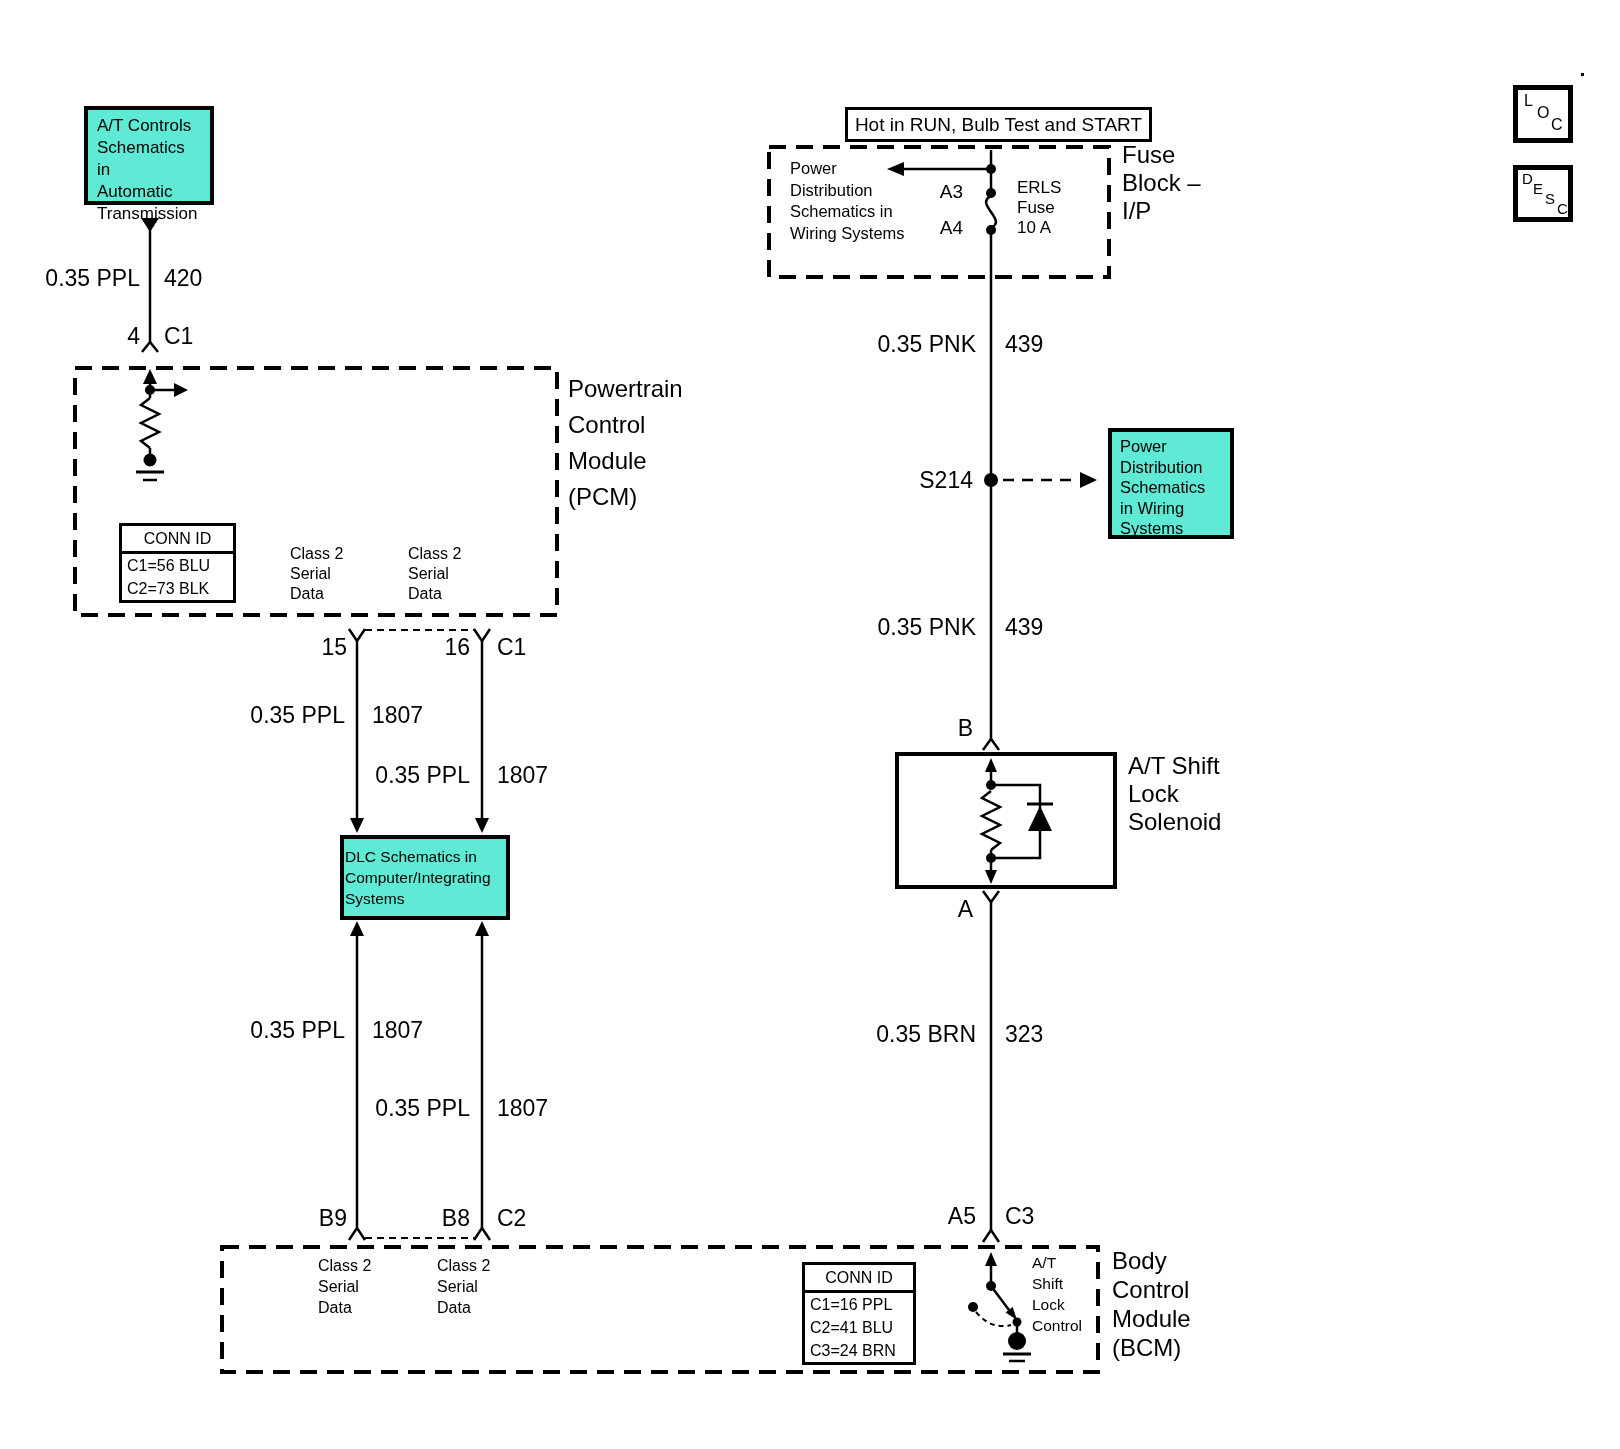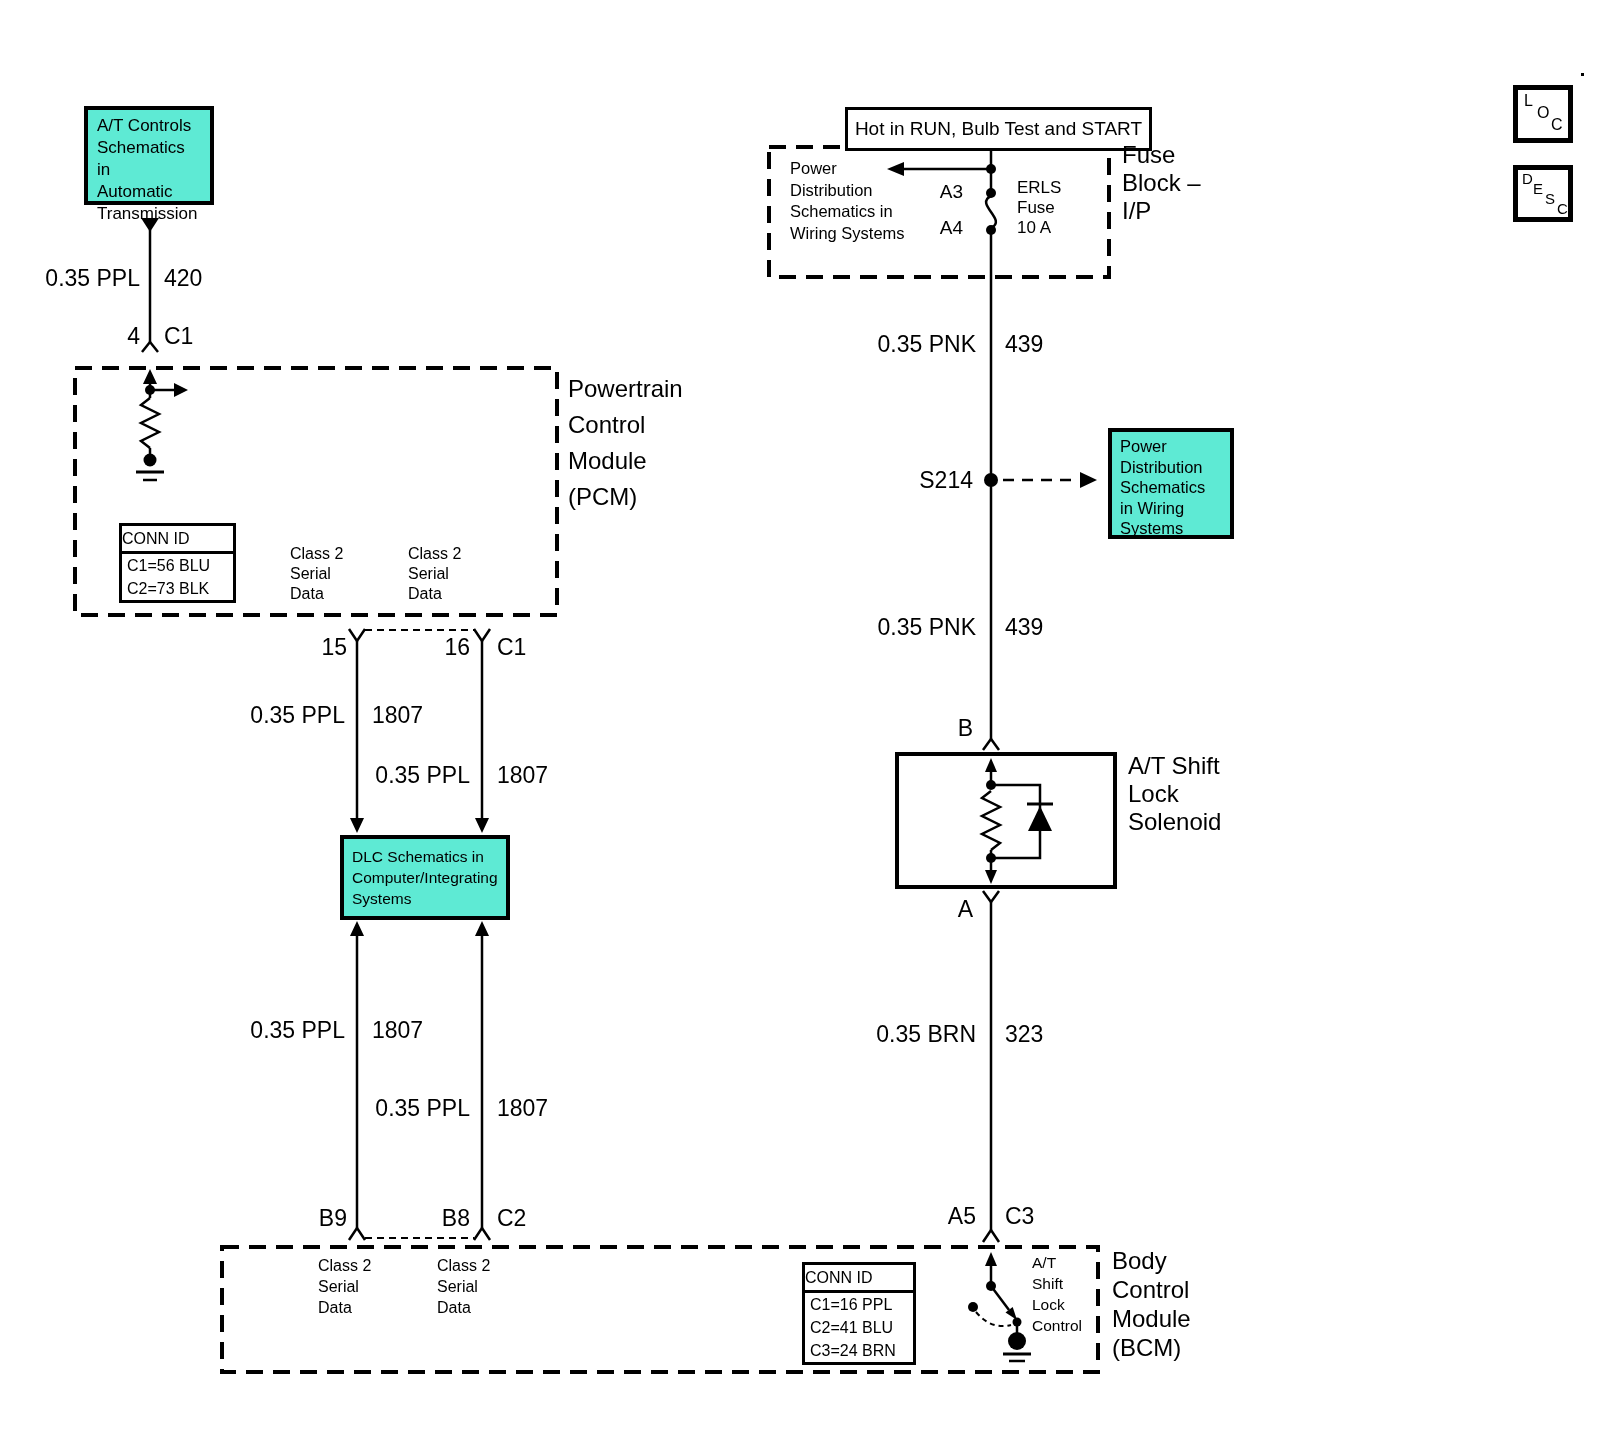--- a/index.html
+++ b/index.html
@@ -12,21 +12,21 @@
   .t15{font-size:15.5px;line-height:21px}
   .t16{font-size:16px;line-height:21px}
   .t17{font-size:17px;line-height:22px}
   .t19{font-size:19px;line-height:21px}
   .t20{font-size:17px;line-height:20px}
   .t24{font-size:24px;line-height:28px}
   .sbox{border:4px solid #000;background:#5eead4;box-sizing:border-box}
   .hdrbox{border:3px solid #000;background:#fff;box-sizing:border-box;
           display:flex;align-items:center;justify-content:center;font-size:19px;white-space:nowrap}
   .connid{border:3px solid #000;background:#fff;box-sizing:border-box}
-  .connid .cid-title{text-align:left;border-bottom:3px solid #000;font-size:16px;line-height:25px}
+  .connid .cid-title{text-align:center;border-bottom:3px solid #000;font-size:16px;line-height:25px}
   .connid .cid-row{font-size:16px;line-height:22px;padding:1px 4px 0 5px;white-space:nowrap}
   .corner{border:5px solid #000;background:#fff;box-sizing:border-box}
   .corner span{position:absolute;font-size:16px;line-height:16px}
   svg{position:absolute;left:0;top:0}
 </style>
 </head>
 <body>
 
 <div class="canvas">
 
@@ -130,23 +130,23 @@
         </g>
       </g>
     </g>
   </svg>
 
   <div class="abs sbox pre t17" style="left:84px;top:106px;width:130px;height:99px;padding:5px 9px">A/T Controls
 Schematics in
 Automatic
 Transmission</div>
 
-  <div class="abs hdrbox" style="left:845px;top:107px;width:307px;height:44px">Hot in RUN, Bulb Test and START</div>
-
-  <div class="abs sbox pre" style="left:340px;top:835px;width:170px;height:85px;padding:7px 8px;font-size:15.5px;line-height:21px">DLC Schematics in
+  <div class="abs hdrbox" style="left:845px;top:107px;width:307px;height:35px">Hot in RUN, Bulb Test and START</div>
+
+  <div class="abs sbox pre" style="left:340px;top:835px;width:170px;height:85px;padding:7px 1px;font-size:15.5px;line-height:21px">DLC Schematics in
 Computer/Integrating
 Systems</div>
 
   <div class="abs sbox pre" style="left:1108px;top:428px;width:126px;height:111px;padding:4px 8px;font-size:16.5px;line-height:20.5px">Power
 Distribution
 Schematics
 in Wiring
 Systems</div>
 
   <div class="abs pre t24" style="left:568px;top:371px;line-height:36px">Powertrain

